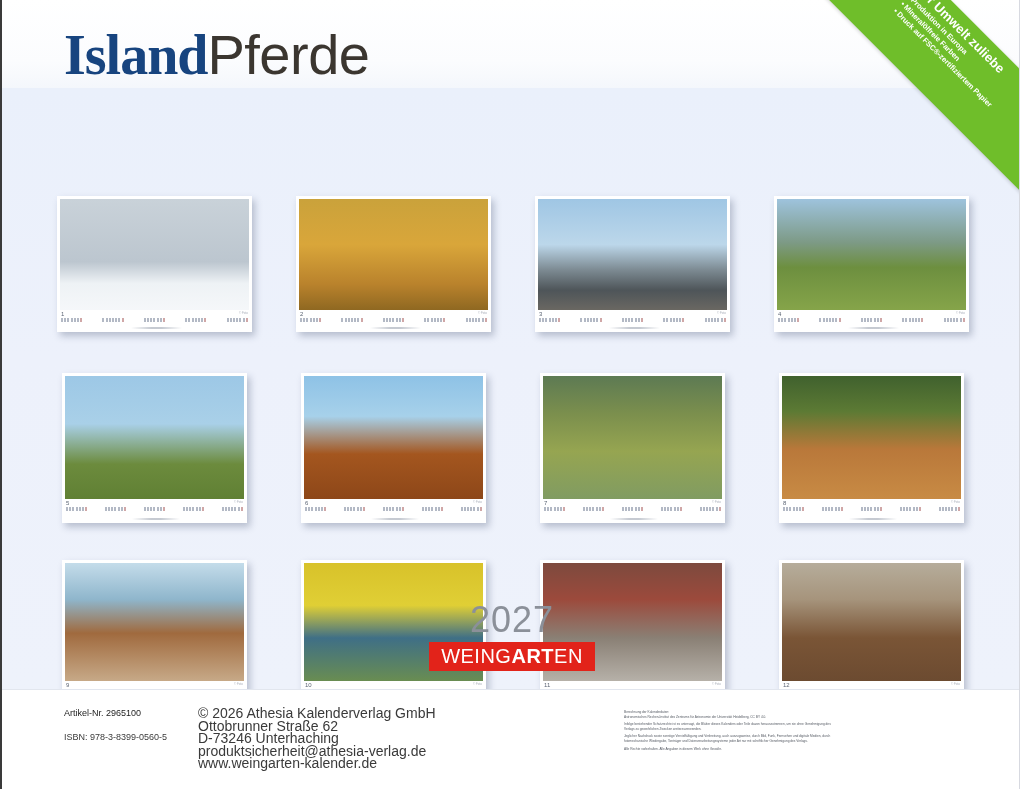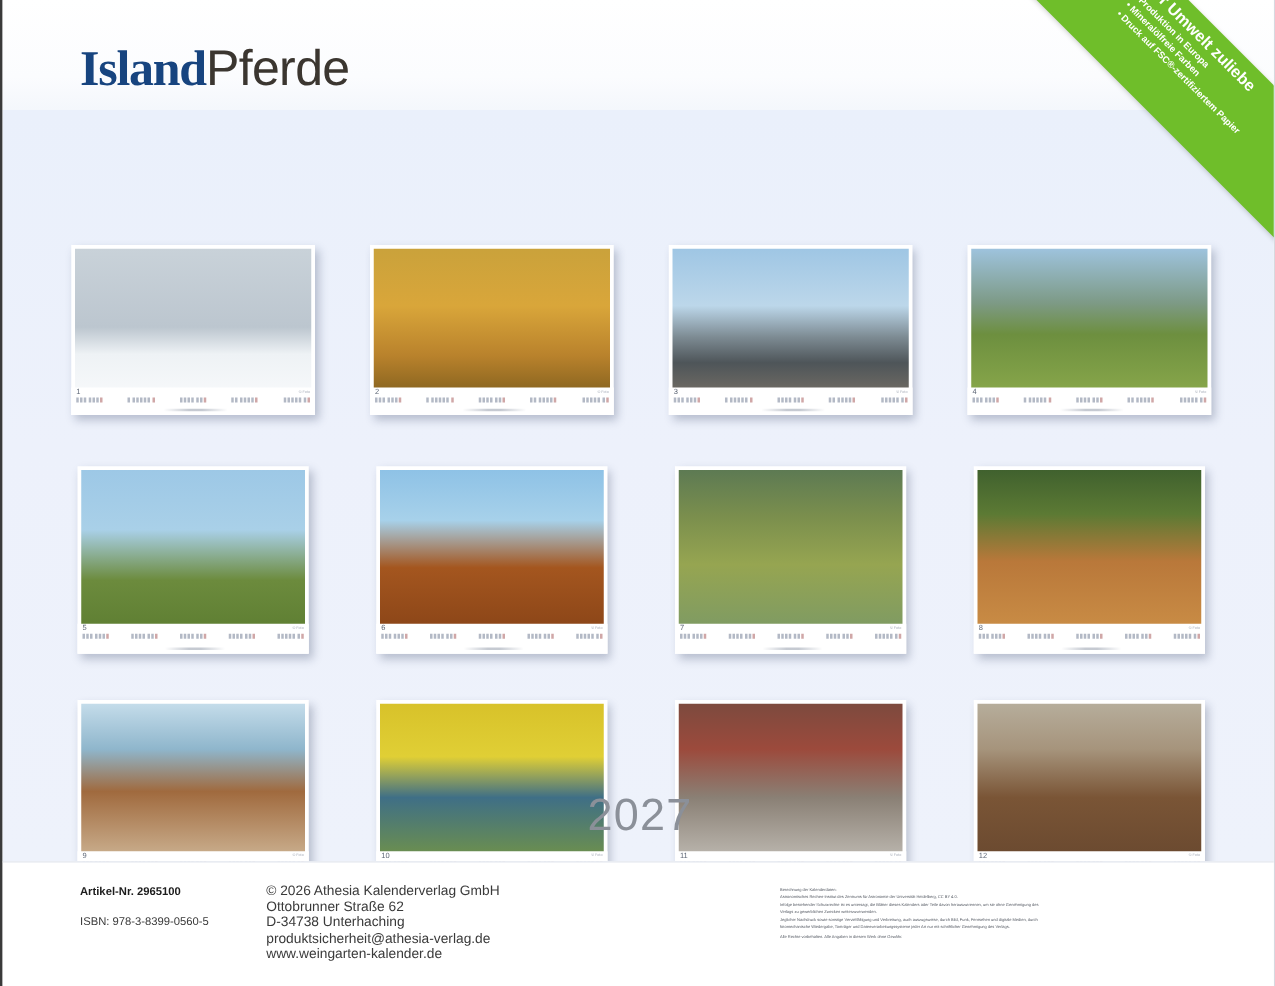--- a/index.html
+++ b/index.html
@@ -17,21 +17,21 @@
     overflow:hidden;
     background:#ffffff;
   }
   
   #header{
     position:absolute;left:0;top:0;width:1020px;height:88px;
     background:linear-gradient(180deg,#ffffff 0%,#fbfcfe 70%,#f4f7fc 100%);
   }
   #title{
     position:absolute;left:62px;top:26px;
-    font-size:40px;line-height:58px;white-space:nowrap;
+    font-size:56px;line-height:58px;white-space:nowrap;
   }
   #title .t1{
     font-family:"Liberation Serif",serif;
     font-weight:700;color:#17447f;letter-spacing:-1px;
   }
   #title .t2{
     font-family:"Liberation Sans",sans-serif;
     font-weight:300;color:#3b3630;letter-spacing:-0.5px;
   }
   
@@ -96,27 +96,27 @@
     font-family:"Liberation Sans",sans-serif;font-weight:400;
   }
   #logo .art{font-weight:700;}
   
   #footer{
     position:absolute;left:0;top:689px;width:1020px;height:100px;
     background:#ffffff;border-top:1px solid #e2e6ee;
   }
   #f-art{
     position:absolute;left:62px;top:18px;font-size:9px;color:#1d1d1d;
-    font-weight:bold;
+    font-weight:normal;
   }
   #f-isbn{
     position:absolute;left:62px;top:42px;font-size:9px;color:#3a3a3a;
   }
   #f-pub{
-    position:absolute;left:211px;top:17px;font-size:11px;color:#3a3a3a;
+    position:absolute;left:196px;top:17px;font-size:14px;color:#3a3a3a;
     line-height:12.5px;
   }
   #f-legal{
     position:absolute;left:622px;top:20px;width:216px;
     font-size:3.2px;color:#555a63;line-height:4.6px;
   }
   #f-legal p{margin:0 0 3px 0;}
 </style>
 </head>
 <body>
@@ -788,20 +788,23 @@
                 <span class="dcell sun"></span>
               </div>
             </div>
             <div class="foot-line"></div>
           </div>
         </div>
       </div>
 
     <div id="yearwrap">
       <div id="year">2027</div>
+      <div id="logo">
+        <span>WEING</span><span class="art">ART</span><span>EN</span>
+      </div>
     </div>
   </div>
 
   <div id="eco">
     <svg class="leaf" viewBox="0 0 64 64">
       <g fill="#ffffff">
         <path d="M32 58 C32 40 30 28 20 18 C30 22 34 32 34 44 Z"></path>
         <path d="M33 36 C33 26 40 16 54 12 C52 26 44 36 34 38 Z"></path>
         <path d="M31 30 C30 22 24 14 10 12 C13 24 20 31 30 32 Z"></path>
         <path d="M34 22 C36 15 44 8 56 7 C52 16 44 22 35 23 Z"></path>
@@ -814,21 +817,21 @@
       <div class="ecoitem">• Druck auf FSC®-zertifiziertem Papier</div>
     </div>
   </div>
 
   <div id="footer">
     <div id="f-art">Artikel-Nr. 2965100</div>
     <div id="f-isbn">ISBN: 978-3-8399-0560-5</div>
     <div id="f-pub">
         <div>© 2026 Athesia Kalenderverlag GmbH</div>
         <div>Ottobrunner Straße 62</div>
-        <div>D-34738 Unterhaching</div>
+        <div>D-73246 Unterhaching</div>
         <div>produktsicherheit@athesia-verlag.de</div>
         <div>www.weingarten-kalender.de</div>
       </div>
 
     <div id="f-legal">
       <p><span>Berechnung der Kalenderdaten:</span><br>
          <span>Astronomisches Rechen-Institut des Zentrums für Astronomie der Universität Heidelberg, CC BY 4.0.</span></p>
       <p>Infolge bestehender Schutzrechte ist es untersagt, die Blätter dieses Kalenders oder Teile davon herauszutrennen, um sie ohne Genehmigung des Verlags zu gewerblichen Zwecken weiterzuverwenden.</p>
       <p>Jeglicher Nachdruck sowie sonstige Vervielfältigung und Verbreitung, auch auszugsweise, durch Bild, Funk, Fernsehen und digitale Medien, durch fotomechanische Wiedergabe, Tonträger und Datenverarbeitungssysteme jeder Art nur mit schriftlicher Genehmigung des Verlags.</p>
       <p>Alle Rechte vorbehalten. Alle Angaben in diesem Werk ohne Gewähr.</p>

